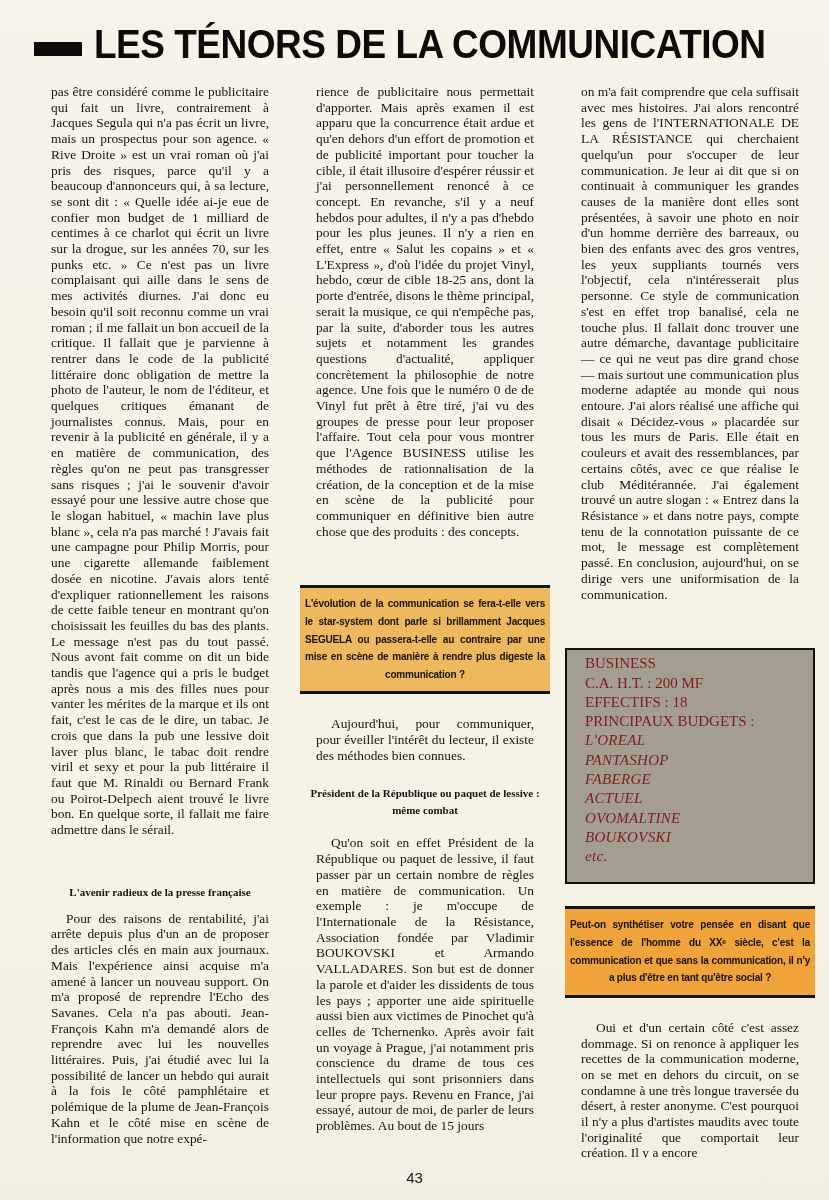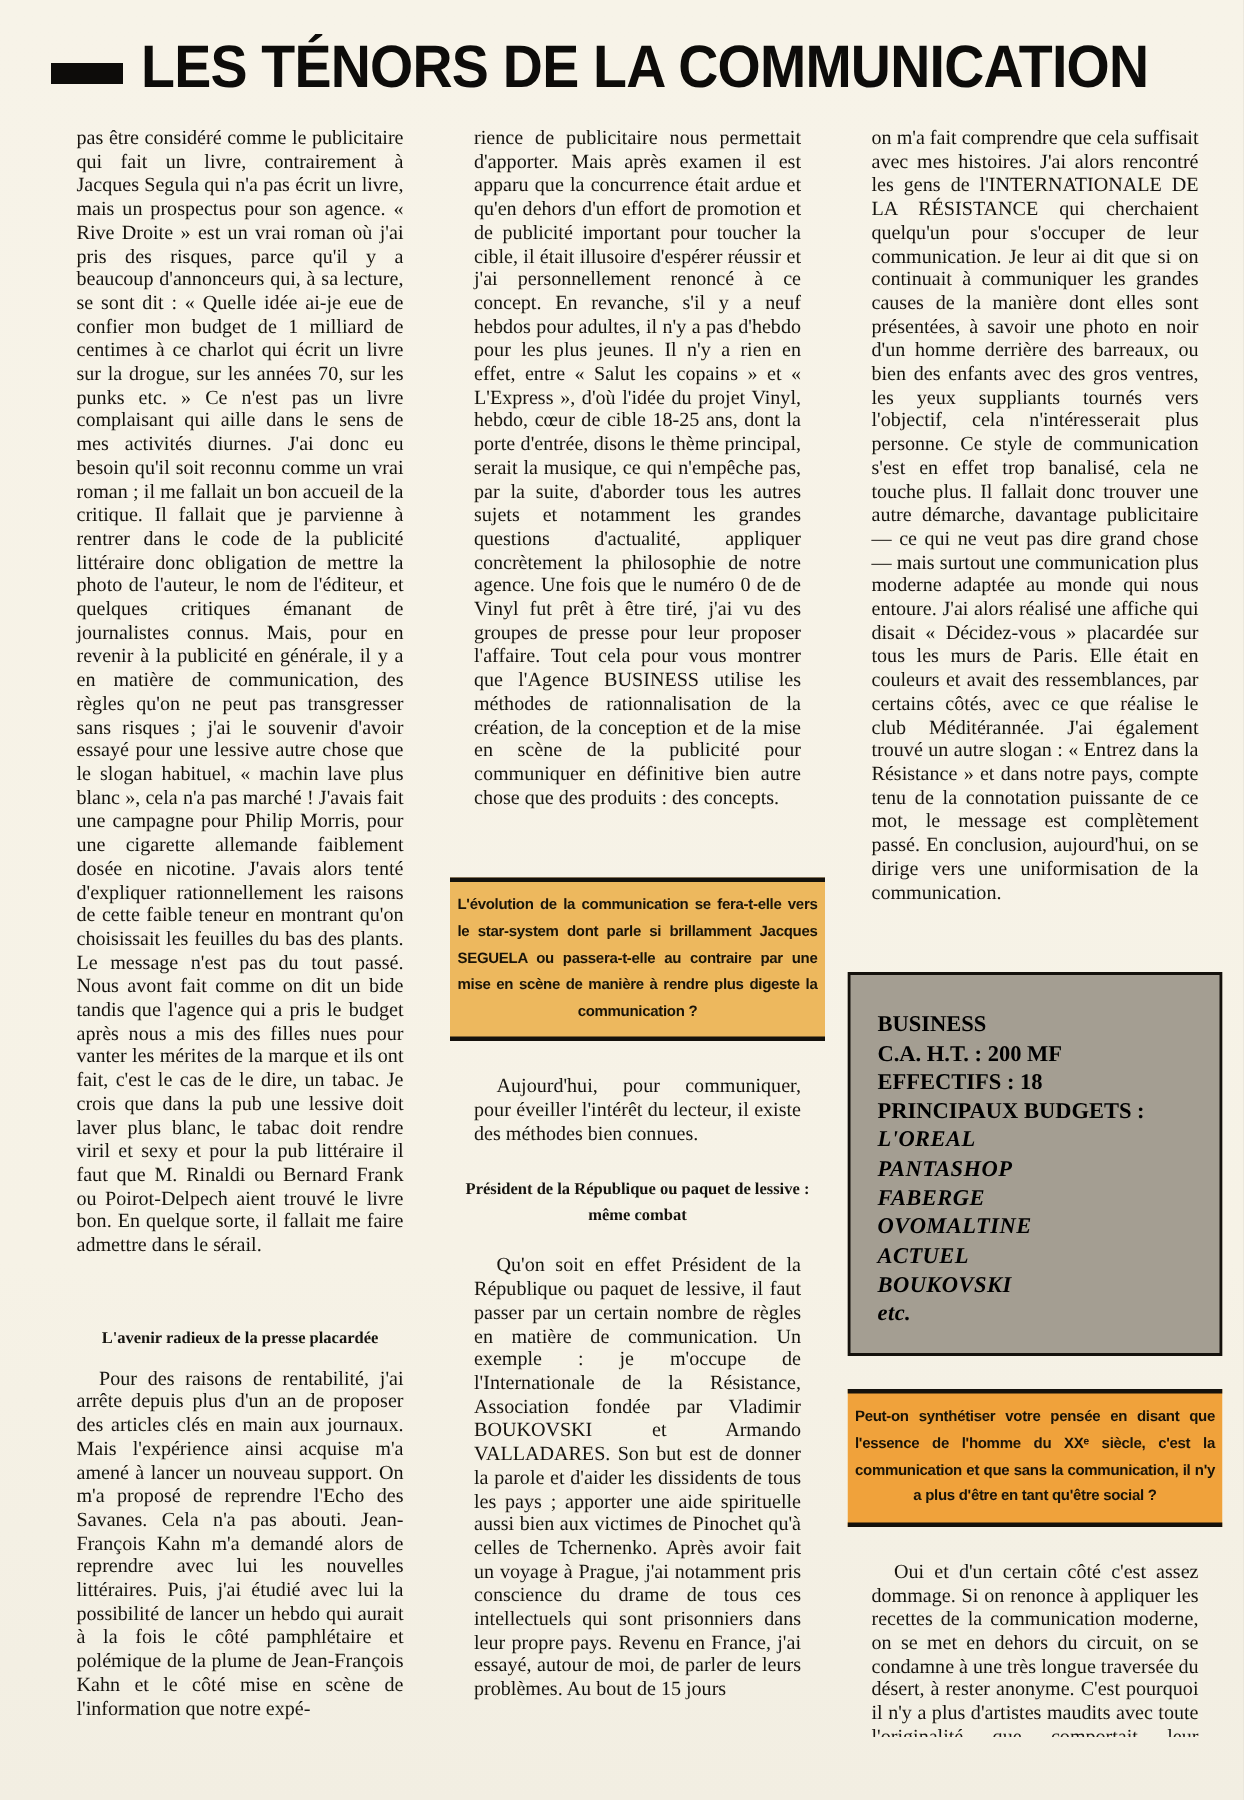--- a/index.html
+++ b/index.html
@@ -87,25 +87,25 @@
     hyphens:auto;
     -webkit-hyphens:auto;
   }
   .qbox-yellow{background:#edb85e;}
   .qbox-orange{background:#f0a23b;}
   
   .bizbox{
     box-sizing:border-box;
     border:2px solid #14110c;
     background:#a49e92;
-    padding:24px 10px 16px 18px;
-    font-weight:bold;
+    padding:4px 10px 16px 18px;
+    font-weight:normal;
     font-size:15px;
     line-height:19.3px;
-    color:#000000;
+    color:#7f1d1d;
   }
   .biz-budget{font-style:italic;letter-spacing:0.3px;}
   
   .footer{
     position:absolute;left:0;bottom:14px;width:829px;
     text-align:center;
     font-family:"Liberation Sans",sans-serif;
     font-size:15px;
     color:#1a1a1a;
   }
@@ -117,21 +117,21 @@
 
   <div class="header">
     <span class="title-dash"></span>
     <h1 class="page-title">LES TÉNORS DE LA COMMUNICATION</h1>
   </div>
 
   <div class="columns">
 
     <div class="col col-1">
       <p class="body-text">pas être considéré comme le publicitaire qui fait un livre, contrairement à Jacques Segula qui n'a pas écrit un livre, mais un prospectus pour son agence. « Rive Droite » est un vrai roman où j'ai pris des risques, parce qu'il y a beaucoup d'annonceurs qui, à sa lecture, se sont dit : « Quelle idée ai-je eue de confier mon budget de 1 milliard de centimes à ce charlot qui écrit un livre sur la drogue, sur les années 70, sur les punks etc. » Ce n'est pas un livre complaisant qui aille dans le sens de mes activités diurnes. J'ai donc eu besoin qu'il soit reconnu comme un vrai roman ; il me fallait un bon accueil de la critique. Il fallait que je parvienne à rentrer dans le code de la publicité littéraire donc obligation de mettre la photo de l'auteur, le nom de l'éditeur, et quelques critiques émanant de journalistes connus. Mais, pour en revenir à la publicité en générale, il y a en matière de communication, des règles qu'on ne peut pas transgresser sans risques ; j'ai le souvenir d'avoir essayé pour une lessive autre chose que le slogan habituel, « machin lave plus blanc », cela n'a pas marché ! J'avais fait une campagne pour Philip Morris, pour une cigarette allemande faiblement dosée en nicotine. J'avais alors tenté d'expliquer rationnellement les raisons de cette faible teneur en montrant qu'on choisissait les feuilles du bas des plants. Le message n'est pas du tout passé. Nous avont fait comme on dit un bide tandis que l'agence qui a pris le budget après nous a mis des filles nues pour vanter les mérites de la marque et ils ont fait, c'est le cas de le dire, un tabac. Je crois que dans la pub une lessive doit laver plus blanc, le tabac doit rendre viril et sexy et pour la pub littéraire il faut que M. Rinaldi ou Bernard Frank ou Poirot-Delpech aient trouvé le livre bon. En quelque sorte, il fallait me faire admettre dans le sérail.</p>
-      <h3 class="subhead sp-lg">L'avenir radieux de la presse placardée</h3>
+      <h3 class="subhead sp-lg">L'avenir radieux de la presse française</h3>
       <p class="body-text indent sp-sm">Pour des raisons de rentabilité, j'ai arrête depuis plus d'un an de proposer des articles clés en main aux journaux. Mais l'expérience ainsi acquise m'a amené à lancer un nouveau support. On m'a proposé de reprendre l'Echo des Savanes. Cela n'a pas abouti. Jean-François Kahn m'a demandé alors de reprendre avec lui les nouvelles littéraires. Puis, j'ai étudié avec lui la possibilité de lancer un hebdo qui aurait à la fois le côté pamphlétaire et polémique de la plume de Jean-François Kahn et le côté mise en scène de l'information que notre expé-</p>
     </div>
 
     <div class="col col-2">
       <p class="body-text">rience de publicitaire nous permettait d'apporter. Mais après examen il est apparu que la concurrence était ardue et qu'en dehors d'un effort de promotion et de publicité important pour toucher la cible, il était illusoire d'espérer réussir et j'ai personnellement renoncé à ce concept. En revanche, s'il y a neuf hebdos pour adultes, il n'y a pas d'hebdo pour les plus jeunes. Il n'y a rien en effet, entre « Salut les copains » et « L'Express », d'où l'idée du projet Vinyl, hebdo, cœur de cible 18-25 ans, dont la porte d'entrée, disons le thème principal, serait la musique, ce qui n'empêche pas, par la suite, d'aborder tous les autres sujets et notamment les grandes questions d'actualité, appliquer concrètement la philosophie de notre agence. Une fois que le numéro 0 de de Vinyl fut prêt à être tiré, j'ai vu des groupes de presse pour leur proposer l'affaire. Tout cela pour vous montrer que l'Agence BUSINESS utilise les méthodes de rationnalisation de la création, de la conception et de la mise en scène de la publicité pour communiquer en définitive bien autre chose que des produits : des concepts.</p>
       <div class="qbox qbox-yellow sp-lg">
         <p>L'évolution de la communication se fera-t-elle vers le star-system dont parle si brillamment Jacques SEGUELA ou passera-t-elle au contraire par une mise en scène de manière à rendre plus digeste la communication ?</p>
       </div>
       <p class="body-text indent sp-md">Aujourd'hui, pour communiquer, pour éveiller l'intérêt du lecteur, il existe des méthodes bien connues.</p>
       <h3 class="subhead sp-md">Président de la République ou paquet de lessive : même combat</h3>
@@ -141,27 +141,30 @@
     <div class="col col-3">
       <p class="body-text">on m'a fait comprendre que cela suffisait avec mes histoires. J'ai alors rencontré les gens de l'INTERNATIONALE DE LA RÉSISTANCE qui cherchaient quelqu'un pour s'occuper de leur communication. Je leur ai dit que si on continuait à communiquer les grandes causes de la manière dont elles sont présentées, à savoir une photo en noir d'un homme derrière des barreaux, ou bien des enfants avec des gros ventres, les yeux suppliants tournés vers l'objectif, cela n'intéresserait plus personne. Ce style de communication s'est en effet trop banalisé, cela ne touche plus. Il fallait donc trouver une autre démarche, davantage publicitaire — ce qui ne veut pas dire grand chose — mais surtout une communication plus moderne adaptée au monde qui nous entoure. J'ai alors réalisé une affiche qui disait « Décidez-vous » placardée sur tous les murs de Paris. Elle était en couleurs et avait des ressemblances, par certains côtés, avec ce que réalise le club Méditérannée. J'ai également trouvé un autre slogan : « Entrez dans la Résistance » et dans notre pays, compte tenu de la connotation puissante de ce mot, le message est complètement passé. En conclusion, aujourd'hui, on se dirige vers une uniformisation de la communication.</p>
       <div class="bizbox sp-lg">
         <div class="biz-line">BUSINESS</div>
         <div class="biz-line">C.A. H.T. : 200 MF</div>
         <div class="biz-line">EFFECTIFS : 18</div>
         <div class="biz-line">PRINCIPAUX BUDGETS :</div>
         <div class="biz-budget">L'OREAL</div>
         <div class="biz-budget">PANTASHOP</div>
         <div class="biz-budget">FABERGE</div>
+        <div class="biz-budget">ACTUEL</div>
         <div class="biz-budget">OVOMALTINE</div>
-        <div class="biz-budget">ACTUEL</div>
         <div class="biz-budget">BOUKOVSKI</div>
         <div class="biz-budget">etc.</div>
       </div>
       <div class="qbox qbox-orange sp-md">
         <p>Peut-on synthétiser votre pensée en disant que l'essence de l'homme du XXᵉ siècle, c'est la communication et que sans la communication, il n'y a plus d'être en tant qu'être social ?</p>
       </div>
       <p class="body-text indent sp-md">Oui et d'un certain côté c'est assez dommage. Si on renonce à appliquer les recettes de la communication moderne, on se met en dehors du circuit, on se condamne à une très longue traversée du désert, à rester anonyme. C'est pourquoi il n'y a plus d'artistes maudits avec toute l'originalité que comportait leur création. Il y a encore</p>
     </div>
 
   </div>
 
+  <div class="footer">
+    <span>43</span>
+  </div>
 
 </div>
 
 </body></html>

